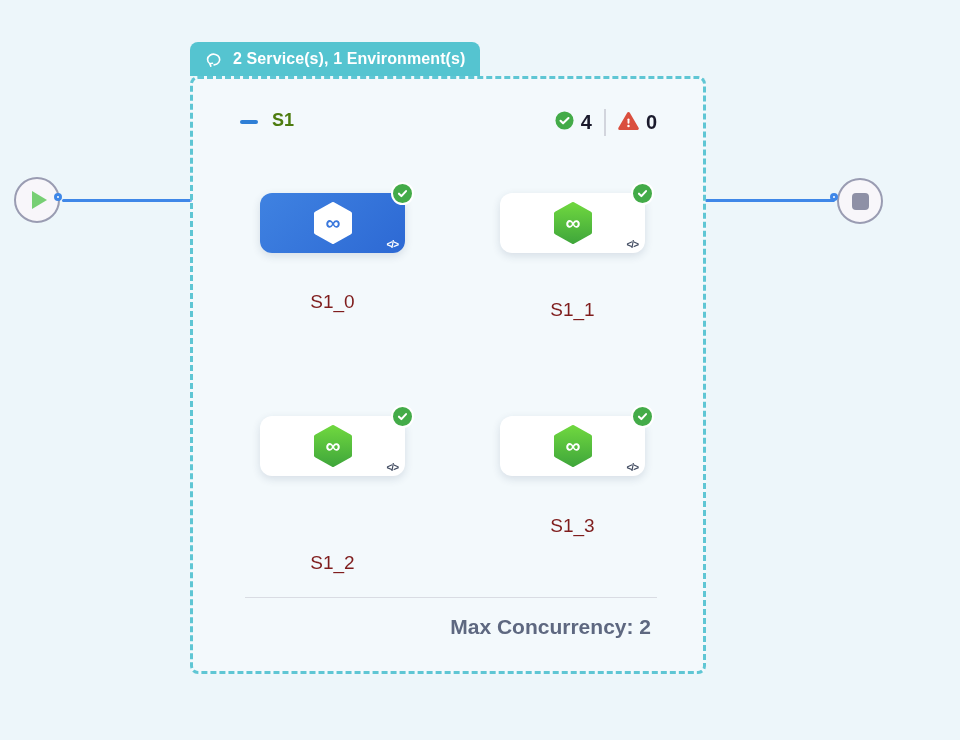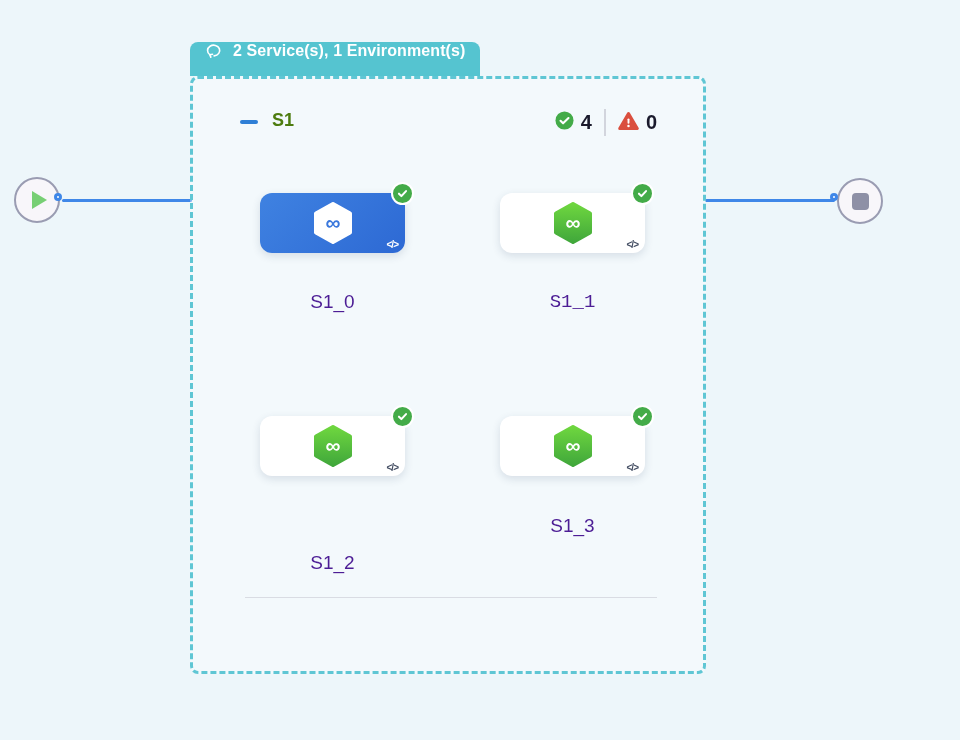--- a/index.html
+++ b/index.html
@@ -34,21 +34,21 @@
     position: absolute; width: 8px; height: 8px; background: #ffffff;
     border: 3px solid #3f87e8; border-radius: 50%; top: 193px; z-index: 3;
   }
   .port-left  { left: 54px; }
   .port-right { left: 830px; }
 
   
   .group-badge {
     position: absolute; left: 190px; top: 42px; height: 34px; z-index: 2;
     background: #55c4d0; border-radius: 8px 8px 0 0;
-    display: inline-flex; align-items: flex-start; gap: 9px; padding: 0 15px;
+    display: inline-flex; align-items: center; gap: 9px; padding: 0 15px;
     color: #ffffff; font-size: 16px; font-weight: 600; letter-spacing: .1px;
     cursor: pointer;
   }
   .group-badge svg { display: block; }
 
   
   .stage-box {
     position: absolute; left: 190px; top: 76px; width: 516px; height: 598px;
     border: 3px dashed #5fc6d4; border-radius: 8px;
     background: rgba(255,255,255,0.35);
@@ -84,24 +84,24 @@
     font-size: 10px; font-weight: 700; letter-spacing: -1px; color: #444e63;
   }
   .card.selected .code-glyph { color: #ffffff; }
   .status-dot {
     position: absolute; right: -9px; top: -11px; width: 23px; height: 23px;
     background: #43ab48; border: 2px solid #ffffff; border-radius: 50%;
     display: flex; align-items: center; justify-content: center;
   }
   .card-label {
     position: absolute; width: 145px; text-align: center;
-    font-size: 19px; color: #4c1d95;
+    font-size: 19px; color: #7f1d1d;
   }
   .label-0 { left: 67px;  top: 212px; }
-  .label-1 { left: 307px; top: 212px; font-family: Liberation Mono, monospace; }
+  .label-1 { left: 307px; top: 220px; }
   .label-2 { left: 67px;  top: 436px; margin-top: 37px; }
   .label-3 { left: 307px; top: 436px; }
 
   
   .stage-divider {
     position: absolute; left: 52px; top: 518px; width: 412px; height: 1px;
     background: #d9dce3;
   }
   .max-concurrency {
     position: absolute; right: 52px; top: 536px;
@@ -220,15 +220,16 @@
           </svg>
       </span>
     </div>
 
     <div class="card-label label-0">S1_0</div>
     <div class="card-label label-1">S1_1</div>
     <div class="card-label label-2">S1_2</div>
     <div class="card-label label-3">S1_3</div>
 
     <div class="stage-divider"></div>
+    <div class="max-concurrency">Max Concurrency: 2</div>
   </div>
 
 </div>
 
 </body></html>

